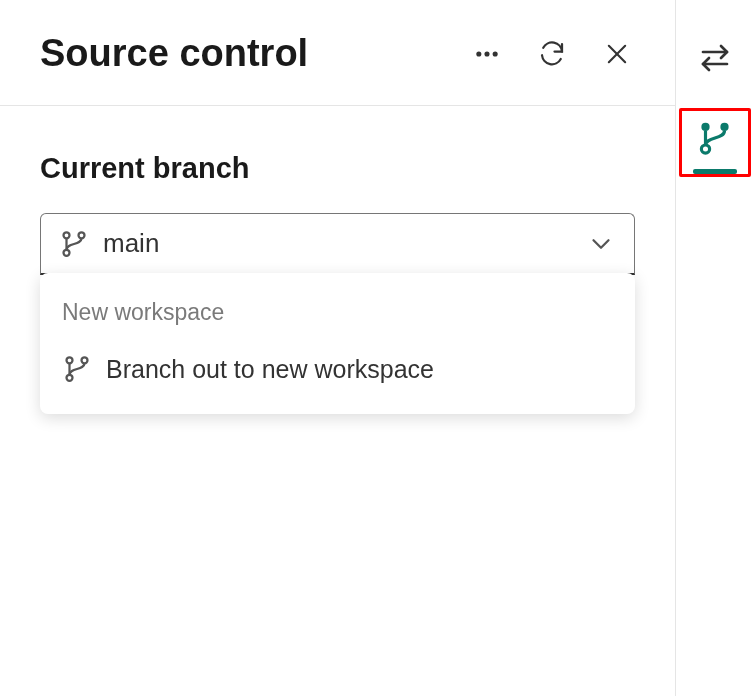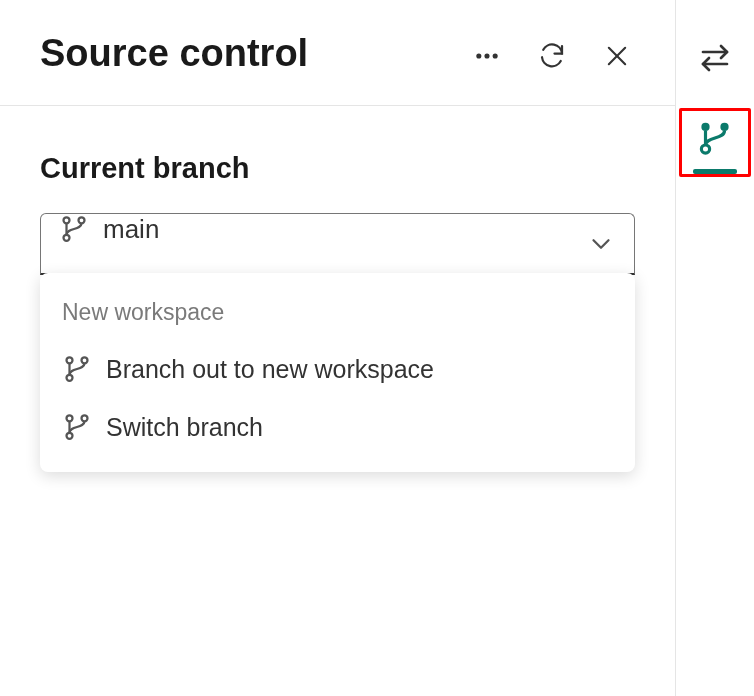--- a/index.html
+++ b/index.html
@@ -19,21 +19,21 @@
       display: flex;
       height: 100%;
     }
     .main-panel {
       flex: 1;
       border-right: 1px solid #e5e5e5;
       padding: 0;
     }
     .header {
       display: flex;
-      align-items: flex-end;
+      align-items: center;
       padding: 32px 40px 30px 40px;
       border-bottom: 1px solid #e5e5e5;
     }
     .header-title {
       font-size: 38px;
       font-weight: 600;
       color: #1a1a1a;
       flex: 1;
     }
     .header-actions {
@@ -59,20 +59,21 @@
       font-weight: 600;
       color: #1a1a1a;
       margin-bottom: 28px;
       margin-top: 6px;
     }
     .branch-selector {
       position: relative;
     }
     .branch-select {
       display: flex;
+      align-items: center;
       width: 100%;
       height: 62px;
       border: 1px solid #767676;
       border-bottom: 2px solid #333;
       border-radius: 6px 6px 0 0;
       background: #ffffff;
       padding: 0 18px 0 18px;
       cursor: pointer;
       gap: 14px;
     }
@@ -214,32 +215,20 @@
                 <circle cx="6" cy="5" r="2.4"></circle>
                 <circle cx="18" cy="5" r="2.4"></circle>
                 <circle cx="6" cy="19" r="2.4"></circle>
                 <path d="M6 7.4 L6 16.6"></path>
                 <path d="M18 7.4 C18 13 6 11 6 16.6"></path>
               </svg>
             </span>
             <span>Branch out to new workspace</span>
           </div>
 
-          <div class="dropdown-item">
-            <span>
-              <svg width="30" height="30" viewBox="0 0 24 24" fill="none" stroke="#555" stroke-width="1.8">
-                <circle cx="6" cy="5" r="2.4"></circle>
-                <circle cx="18" cy="5" r="2.4"></circle>
-                <circle cx="6" cy="19" r="2.4"></circle>
-                <path d="M6 7.4 L6 16.6"></path>
-                <path d="M18 7.4 C18 13 6 11 6 16.6"></path>
-              </svg>
-            </span>
-            <span>Switch branch</span>
-          </div>
         </div>
       </div>
     </div>
   </div>
 
   <div class="right-rail">
     <button class="rail-btn">
       <span>
         <svg width="36" height="36" viewBox="0 0 24 24" fill="none" stroke="#333" stroke-width="1.8" stroke-linecap="round" stroke-linejoin="round">
           <line x1="4" y1="8" x2="20" y2="8"></line>

